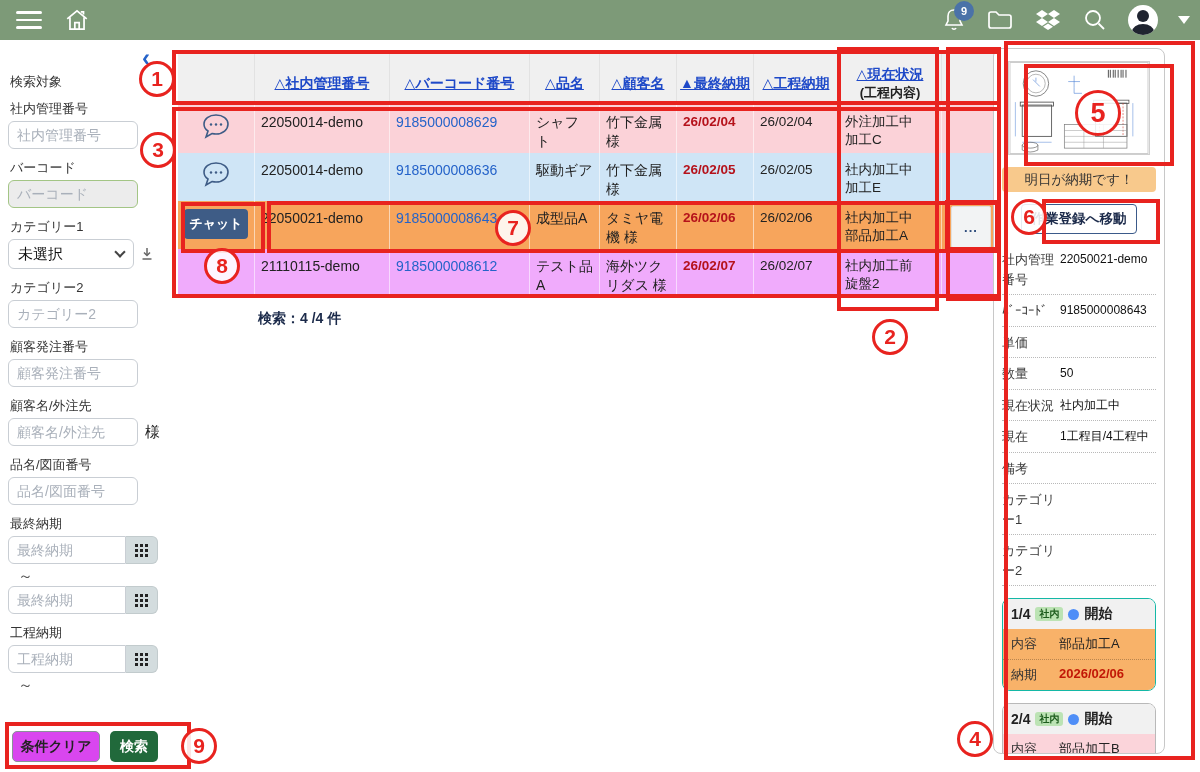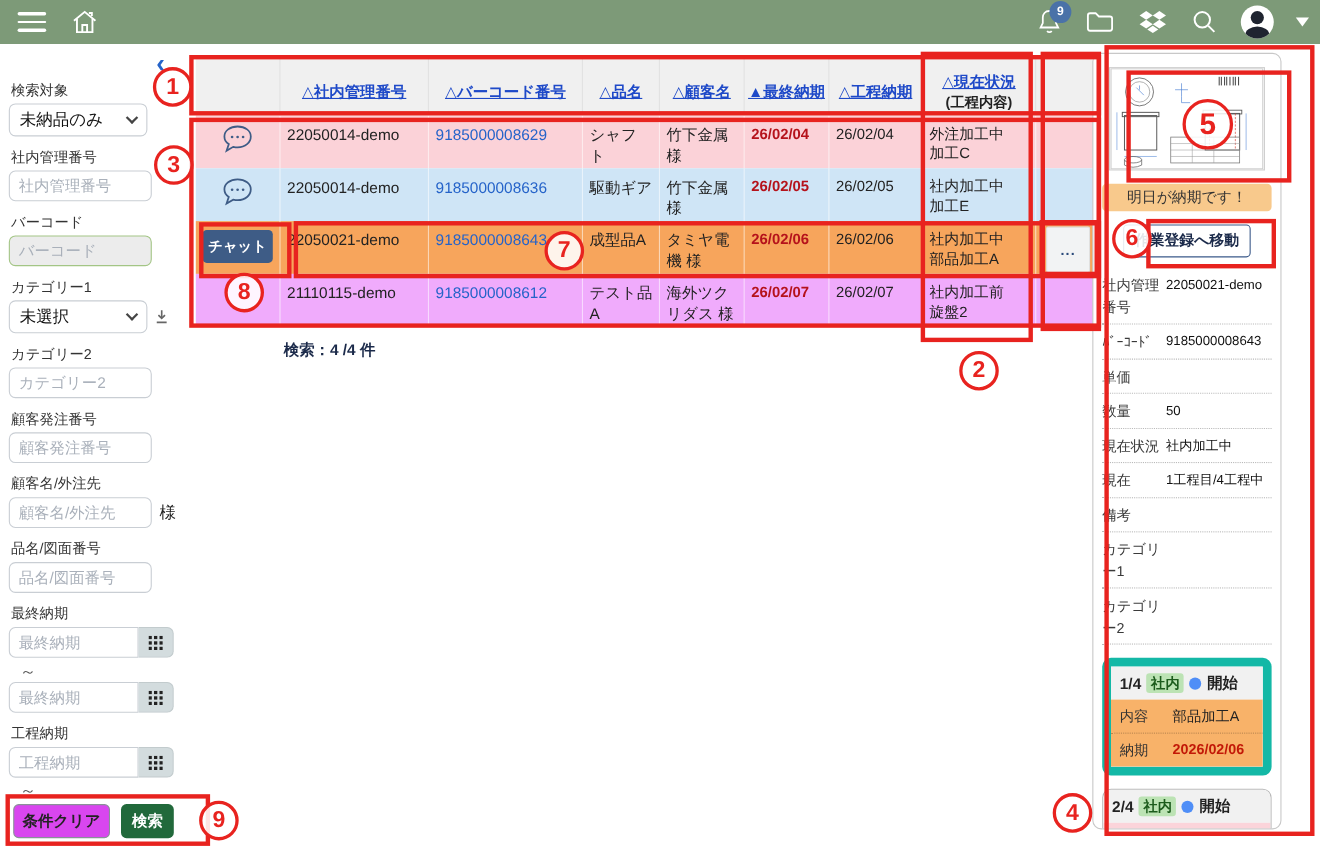--- a/index.html
+++ b/index.html
@@ -64,24 +64,24 @@
   
   .panel { position:absolute; left:993px; top:48px; width:172px; height:706px; background:#fff; border:1px solid #c8c8c8; border-radius:8px; padding:10px 8px; overflow:hidden; }
   .drawing { width:142px; height:94px; margin:2px auto 0; background:#fff; border:1px solid #cfcfcf; display:block; }
   .due-alert { margin-top:12px; width:100%; height:25px; background:#f8c98c; border-radius:4px; display:flex; align-items:center; justify-content:center; font-size:13.5px; color:#333; }
   .move-btn { display:block; margin:12px auto 0; width:116px; height:30px; background:#fff; border:1.5px solid #3b5a8a; border-radius:4px; font-size:13.5px; font-weight:bold; color:#1b2a4a; cursor:pointer; }
   .details { margin-top:10px; }
   .d-row { display:flex; padding:6px 0 5px; border-bottom:1px dotted #b9b9b9; }
   .d-label { width:58px; flex:none; font-size:13px; color:#3a3a3a; line-height:1.5; }
   .d-value { font-size:12px; color:#111; line-height:1.6; word-break:break-all; }
   .p-card { margin-top:12px; border-radius:8px; overflow:hidden; }
-  .p-card.active { border:8px solid #14b8a6; }
+  .p-card.active { border:1px solid #14b8a6; }
   .p-card.normal { border:1px solid #b9b9b9; }
   .p-head { background:#f1f1f1; padding:6px 8px; display:flex; align-items:center; gap:5px; font-size:14px; font-weight:bold; color:#222; }
-  .p-type { background:#bce3b4; color:#1d5c1d; padding:0 4px; border-radius:3px; font-size:13px; }
+  .p-type { background:#bce3b4; color:#1d5c1d; padding:0 4px; border-radius:3px; font-size:10px; }
   .p-dot { width:11px; height:11px; border-radius:50%; background:#4f8ef7; flex:none; }
   .p-row { display:flex; padding:6px 8px; font-size:13px; color:#222; }
   .p-row + .p-row { border-top:1px dotted rgba(0,0,0,0.25); }
   .p-row .pl { width:48px; flex:none; color:#333; }
   .p-due { color:#c21807; font-weight:bold; }
   .pb-orange { background:#f8b269; }
   .pb-pink { background:#fbd4da; }
 
   
   .abox { position:absolute; border:4px solid #e8231f; pointer-events:none; z-index:40; }
@@ -144,24 +144,20 @@
           <div class="body"></div>
         </div>
       <div class="caret-down"></div>
     </div>
   </header>
 
   <aside class="sidebar">
     <span class="collapse-chevron">‹</span>
 
     <div class="f-label first">検索対象</div>
-    <div class="f-select">
-      <span>未納品のみ</span>
-        <span class="chev"></span>
-    </div>
 
     <div class="f-label">社内管理番号</div>
     <input class="f-input" placeholder="社内管理番号" style="">
 
     <div class="f-label">バーコード</div>
     <input class="f-input green" placeholder="バーコード" style="">
 
     <div class="f-label">カテゴリー1</div>
     <div class="row-flex">
       <div class="f-select">

